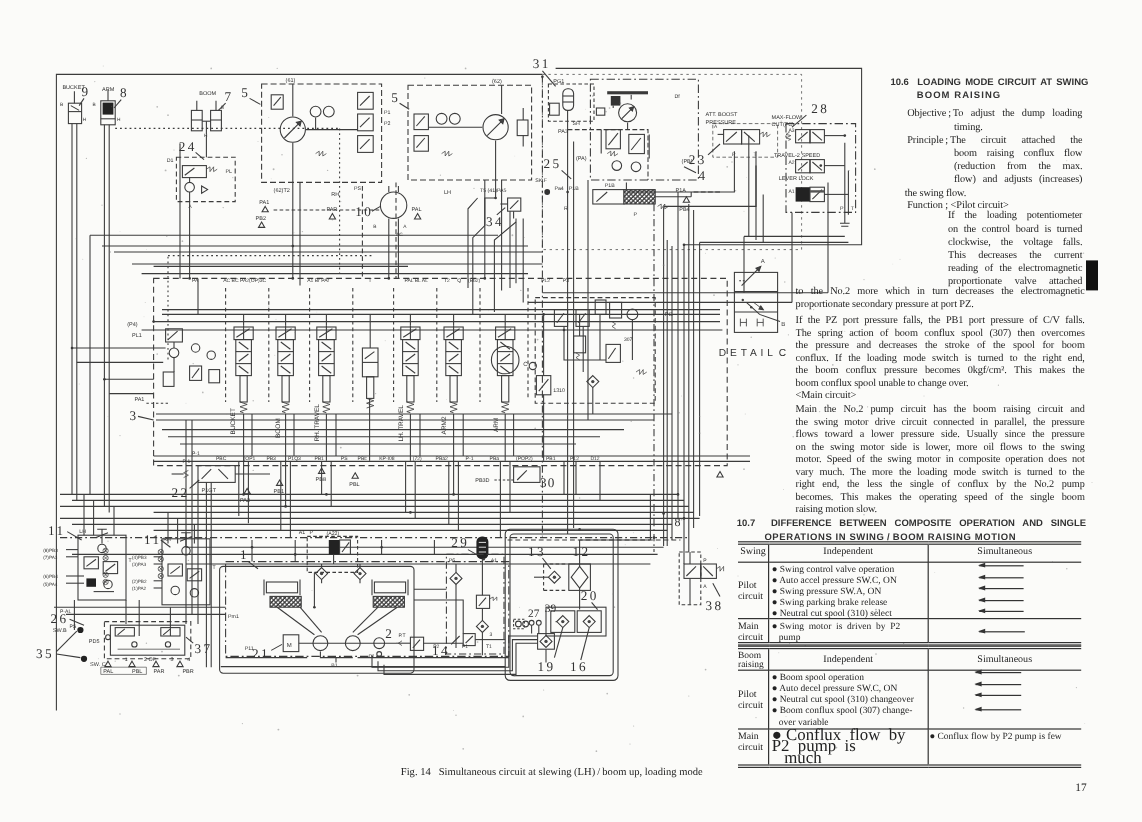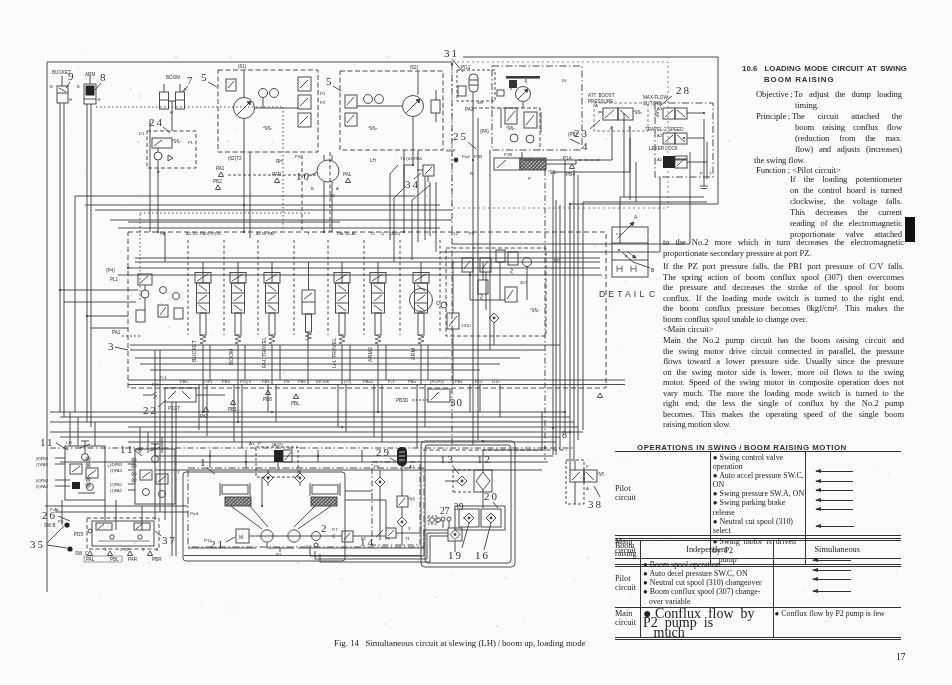--- a/index.html
+++ b/index.html
@@ -1412,24 +1412,30 @@
 <div class="j b" style="left:663px;top:335px;width:241px">Main the No.2 pump circuit has the boom raising circuit and</div>
 <div class="j b" style="left:663px;top:345.5px;width:241px">the swing motor drive circuit connected in parallel, the pressure</div>
 <div class="j b" style="left:663px;top:356px;width:241px">flows toward a lower pressure side. Usually since the pressure</div>
 <div class="j b" style="left:663px;top:366.5px;width:241px">on the swing motor side is lower, more oil flows to the swing</div>
 <div class="j b" style="left:663px;top:377px;width:241px">motor. Speed of the swing motor in composite operation does not</div>
 <div class="j b" style="left:663px;top:387.5px;width:241px">vary much. The more the loading mode switch is turned to the</div>
 <div class="j b" style="left:663px;top:398px;width:241px">right end, the less the single of conflux by the No.2 pump</div>
 <div class="j b" style="left:663px;top:408.5px;width:241px">becomes. This makes the operating speed of the single boom</div>
 <div class="t b" style="left:663px;top:419px">raising motion slow.</div>
 
+<div class="j hd" style="left:614px;top:431px;width:291px">10.7&nbsp; DIFFERENCE BETWEEN COMPOSITE OPERATION AND SINGLE</div>
 <div class="t hd" style="left:637px;top:442.5px;letter-spacing:0.5px">OPERATIONS IN SWING / BOOM RAISING MOTION</div>
 
 <table style="position:absolute;left:615px;top:451px;width:286px">
 <tbody>
+        <tr>
+<td style="border:1px solid #333;border-top:3px double #333;border-left:none;width:25px;text-align:center;height:13px;padding-top:1px">Swing</td>
+<td style="border:1px solid #333;border-top:3px double #333;width:131px;text-align:center;padding-top:1px">Independent</td>
+<td style="border:1px solid #333;border-top:3px double #333;border-right:none;width:127px;text-align:center;padding-top:1px">Simultaneous</td>
+</tr>
 <tr>
 <td style="border:1px solid #333;border-left:none;font-size:8.2px;vertical-align:middle;line-height:9px">Pilot<br>circuit</td>
 <td style="border:1px solid #333;font-size:7.9px;line-height:9.1px;padding:1px 0 0 2px">● Swing control valve operation<br>● Auto accel pressure SW.C, ON<br>● Swing pressure SW.A, ON<br>● Swing parking brake release<br>● Neutral cut spool (310) select</td>
 <td style="border:1px solid #333;border-right:none"></td>
 </tr>
 <tr>
 <td style="border:1px solid #333;border-bottom:3px double #333;border-left:none;font-size:8.2px;line-height:9px;padding-top:1px">Main<br>circuit</td>
 <td style="border:1px solid #333;border-bottom:3px double #333;font-size:7.9px;line-height:9px;padding:1px 0 0 2px">● Swing&nbsp; motor&nbsp; is&nbsp; driven&nbsp; by&nbsp; P2<br>&nbsp;&nbsp;&nbsp;pump</td>
 <td style="border:1px solid #333;border-bottom:3px double #333;border-right:none"></td>
 </tr>

